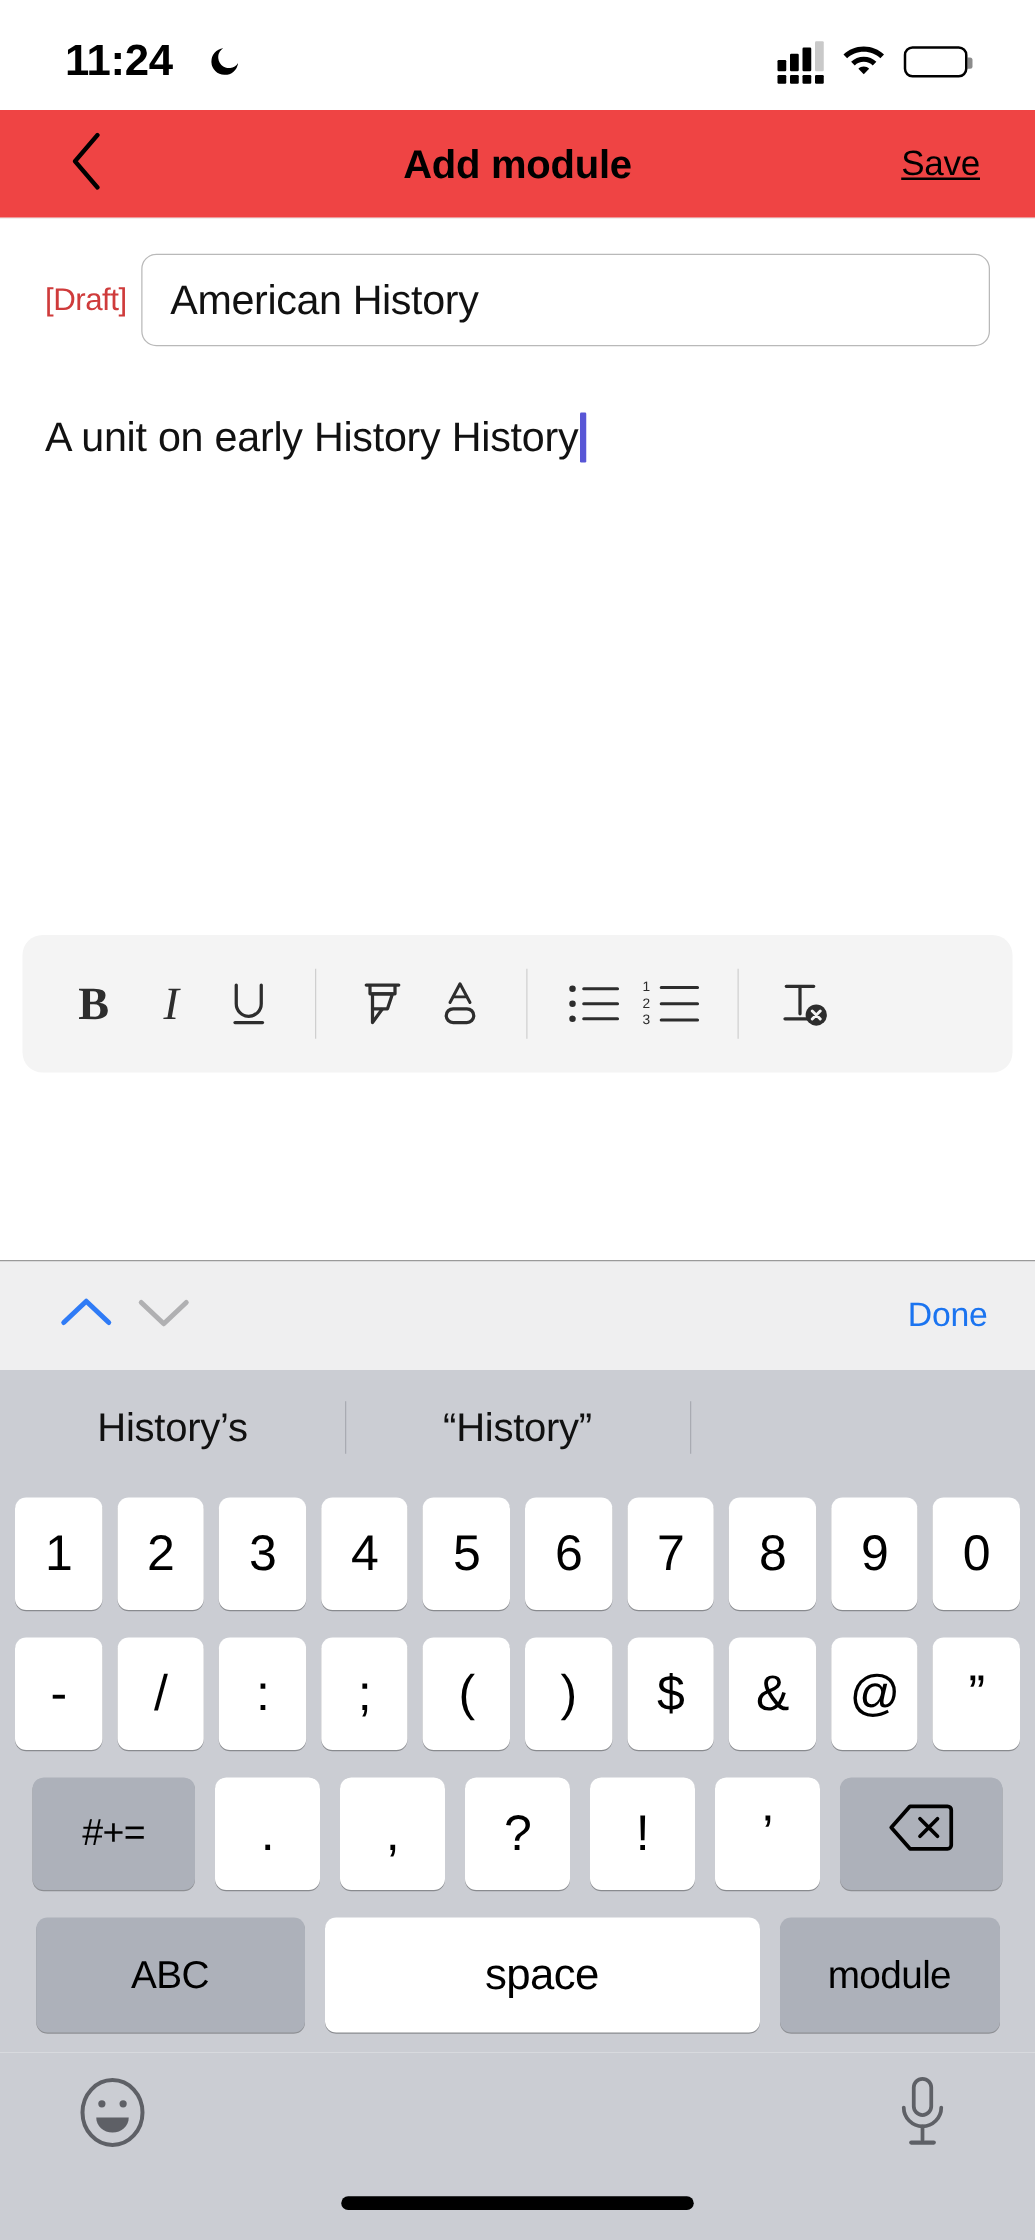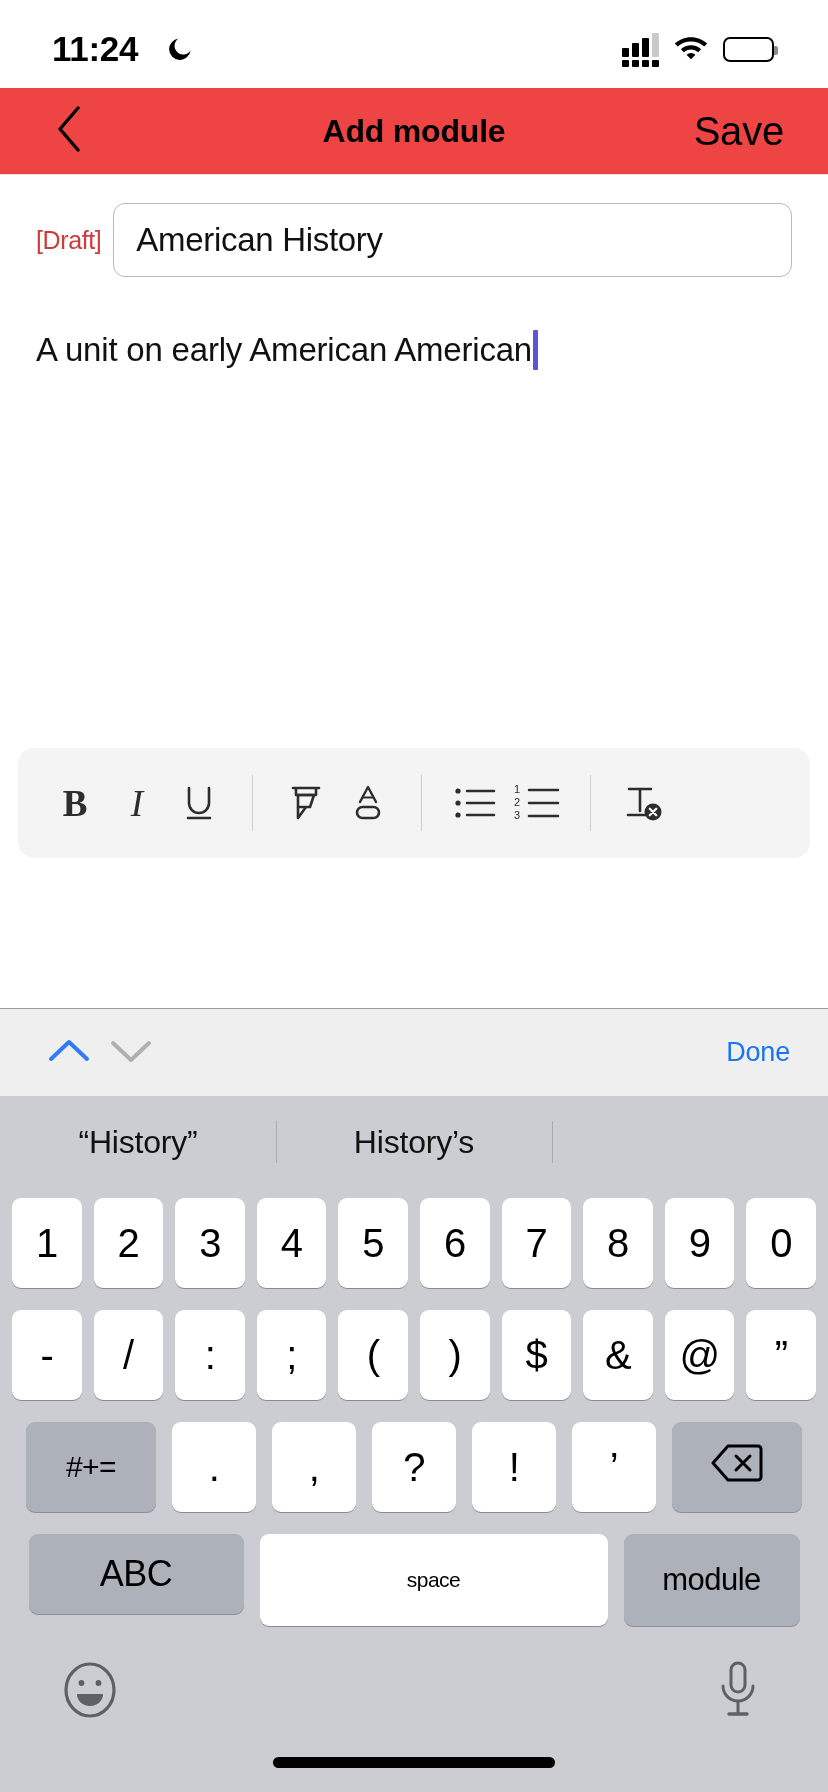--- a/index.html
+++ b/index.html
@@ -44,22 +44,22 @@
     display:flex; align-items:center; position:relative;
     padding:0 40px; background:#ef4444;
   }
   .nav-back { width:58px; height:58px; display:flex; align-items:center; justify-content:center; cursor:pointer; }
   .nav-title {
     position:absolute; left:0; right:0; text-align:center;
     font-size:32px; font-weight:700; color:#000; letter-spacing:-0.2px;
     pointer-events:none;
   }
   .nav-save {
-    margin-left:auto; font-size:40px; color:#000; font-weight:400;
-    letter-spacing:-0.2px; cursor:pointer; padding-right:4px;
+    margin-left:auto; font-size:28px; color:#000; font-weight:400;
+    letter-spacing:-0.2px; cursor:pointer; padding-right:4px;text-decoration:underline;
   }
   .nav-sep { height:1px; background:#e3e3e3; width:100%; }
 
   
   .editor { flex:1 1 auto; background:#fff; position:relative; display:flex; flex-direction:column; }
 
   .title-row { display:flex; align-items:center; padding:28px 36px 0 36px; gap:12px; }
   .draft-badge {
     font-size:25px; color:#cf3b3b; font-weight:400; letter-spacing:-0.4px;
     white-space:nowrap; line-height:1;
@@ -130,22 +130,22 @@
     font-size:40px; color:#000; cursor:pointer; user-select:none;
     letter-spacing:-0.5px;
   }
   .row1 .key { width:71px; height:90px; margin:0 6px; }
   .row2 .key { width:71px; height:90px; margin:0 6px; }
   .row3 .key { width:84px; height:90px; margin:0 8px; }
   .key.special { background:#adb1ba; box-shadow:0 1px 0 rgba(0,0,0,.30); }
   .key.symkey { width:130px; height:90px; font-size:30px; margin:0 8px; }
   .key.backspace { width:130px; height:90px; margin:0 8px; }
   .row4 { margin-bottom:16px; }
-  .row4 .key.abc { width:215px; height:80px; font-size:36px; margin:0 8px; }
-  .row4 .key.space { width:348px; height:92px; font-size:21px; margin:0 8px; }
+  .row4 .key.abc { width:215px; height:92px; font-size:31px; margin:0 8px; }
+  .row4 .key.space { width:348px; height:92px; font-size:35px; margin:0 8px; }
   .row4 .key.return { width:176px; height:92px; font-size:31px; margin:0 8px; }
 
   .kb-bottom {
     flex:0 0 150px; height:150px; background:#cbcdd3;
     display:flex; align-items:flex-start; justify-content:space-between;
     padding:18px 58px 0 58px; position:relative;
   }
   .kb-bottom .ic { width:64px; height:64px; display:flex; align-items:center; justify-content:center; cursor:pointer; }
   .home-indicator {
     position:absolute; bottom:24px; left:50%; transform:translateX(-50%);
@@ -211,21 +211,21 @@
 
     <div class="title-row">
       <span class="draft-badge">[Draft]</span>
       <div class="title-field">
         <span class="val">American History</span>
       </div>
     </div>
 
     <div class="desc-area">
       <div class="desc-line">
-        <span class="desc-text">A unit on early American American</span>
+        <span class="desc-text">A unit on early History History</span>
         <span class="caret"></span>
       </div>
     </div>
 
     <div class="fmt-wrap">
       <div class="fmt-toolbar">
 
         <div class="fmt-btn bold">B</div>
         <div class="fmt-btn italic">I</div>
         <div class="fmt-btn under">
@@ -301,22 +301,22 @@
       <span>
         <svg width="44" height="28" viewBox="0 0 44 28">
             <path d="M4 6L22 23l18-17" stroke="#b0b0b2" stroke-width="4" fill="none" stroke-linecap="round" stroke-linejoin="round"></path>
           </svg>
       </span>
     </div>
     <div class="kb-done">Done</div>
   </div>
 
   <div class="predictive">
+    <div class="pred-item">History’s</div>
     <div class="pred-item">“History”</div>
-    <div class="pred-item">History’s</div>
     <div class="pred-item"></div>
   </div>
 
   <div class="keyboard">
 
     <div class="kb-row row1">
       <div class="key">1</div>
       <div class="key">2</div>
       <div class="key">3</div>
       <div class="key">4</div>

